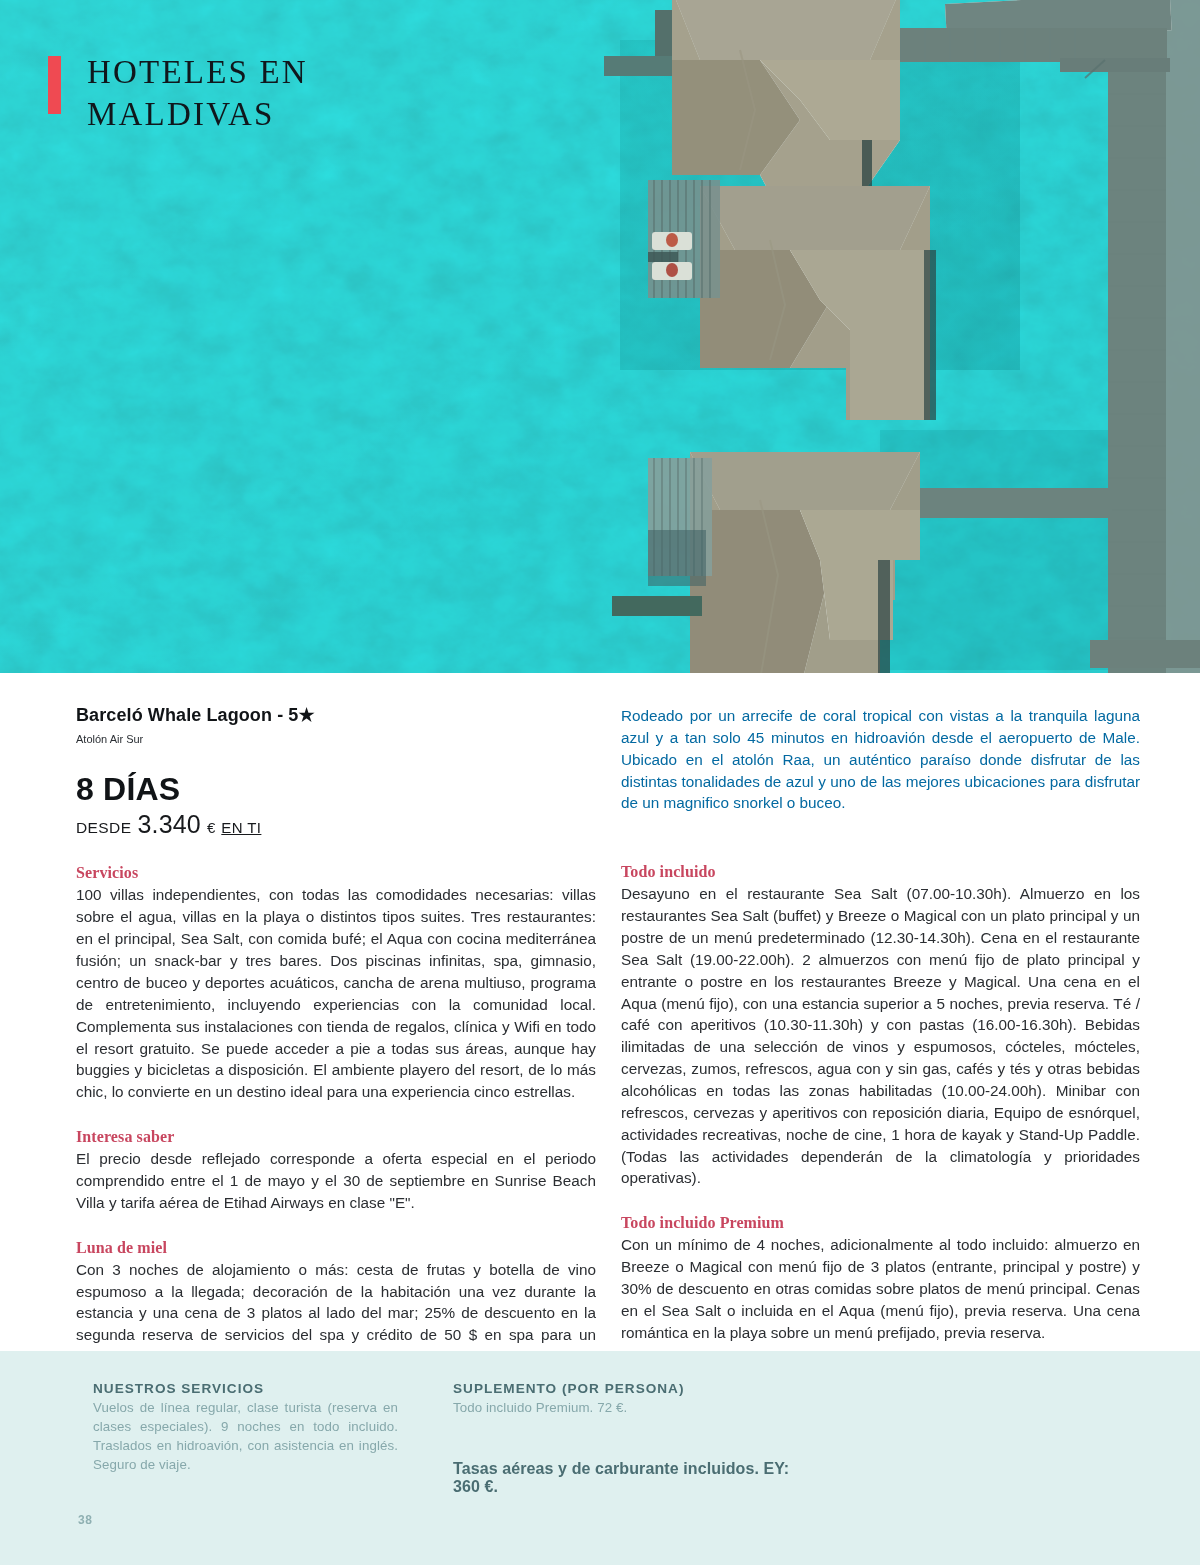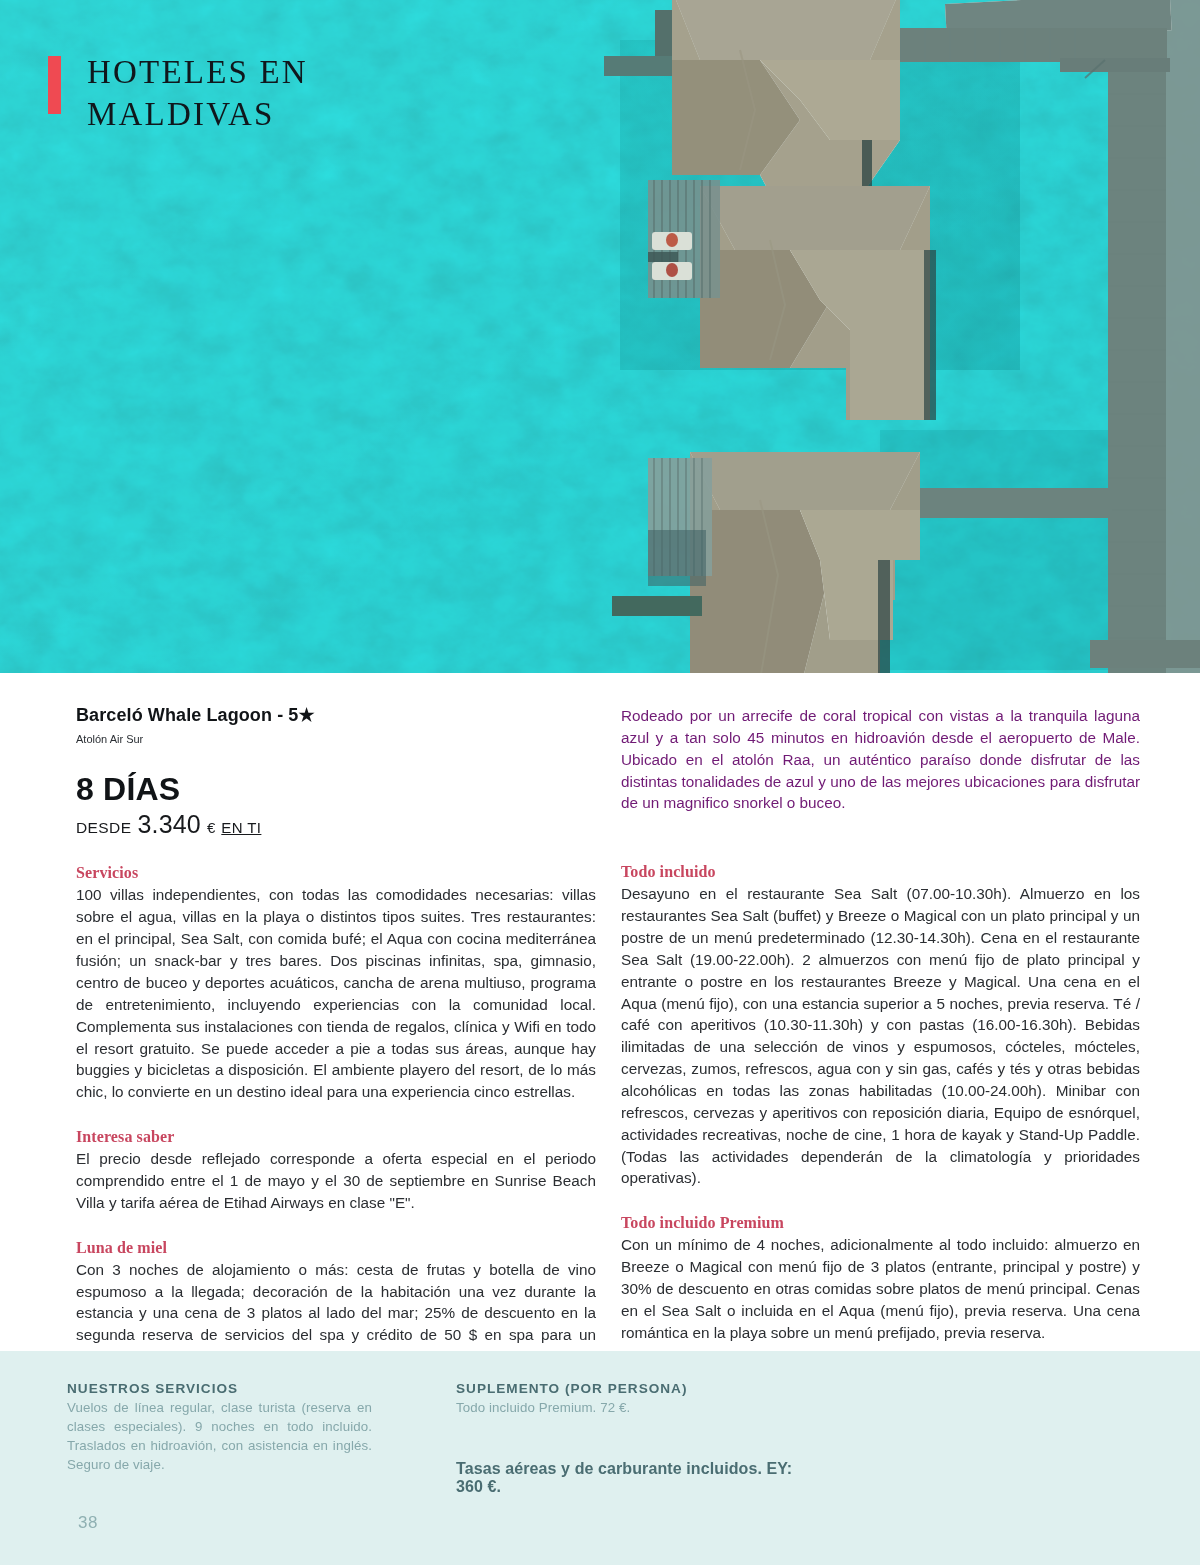--- a/index.html
+++ b/index.html
@@ -114,38 +114,37 @@
   .body-text {
     font-size: 15.3px;
     line-height: 1.43;
     color: #2b2e32;
     text-align: justify;
     hyphens: auto;
   }
   .intro-text {
     font-size: 15.3px;
     line-height: 1.43;
-    color: #701a75;
+    color: #0369a1;
     text-align: justify;
   }
 
   
   .footer {
     position: absolute;
     left: 0; top: 1351px;
     width: 1200px;
     height: 214px;
     background: #dff0ef;
   }
   .footer-inner {
     position: absolute;
-    left: 67px; top: 30px;
+    left: 93px; top: 30px;
     width: 1060px;
     display: flex;
-    gap: 29px;
   }
   .fcol-1 { width: 360px; }
   .fcol-2 { width: 358px; }
   .fcol-3 { width: 342px; }
   .f-head {
     font-size: 13.6px;
     font-weight: bold;
     color: #4a6d72;
     letter-spacing: 1.0px;
     margin-bottom: 3px;
@@ -161,23 +160,24 @@
   .f-strong {
     font-size: 16px;
     font-weight: bold;
     color: #4a6d72;
     letter-spacing: 0.1px;
     margin-top: 42px;
   }
   .page-num {
     position: absolute;
     left: 78px; top: 1513px;
-    font-size: 17px;
+    font-size: 12px;
     color: #8fb0b2;
     letter-spacing: 0.5px;
+    font-weight: bold;
   }
 </style>
 </head>
 <body>
 
 <div class="page">
 
   <div class="hero">
     <svg class="hero-svg" viewBox="0 0 1200 673" preserveAspectRatio="none">
       <defs>

